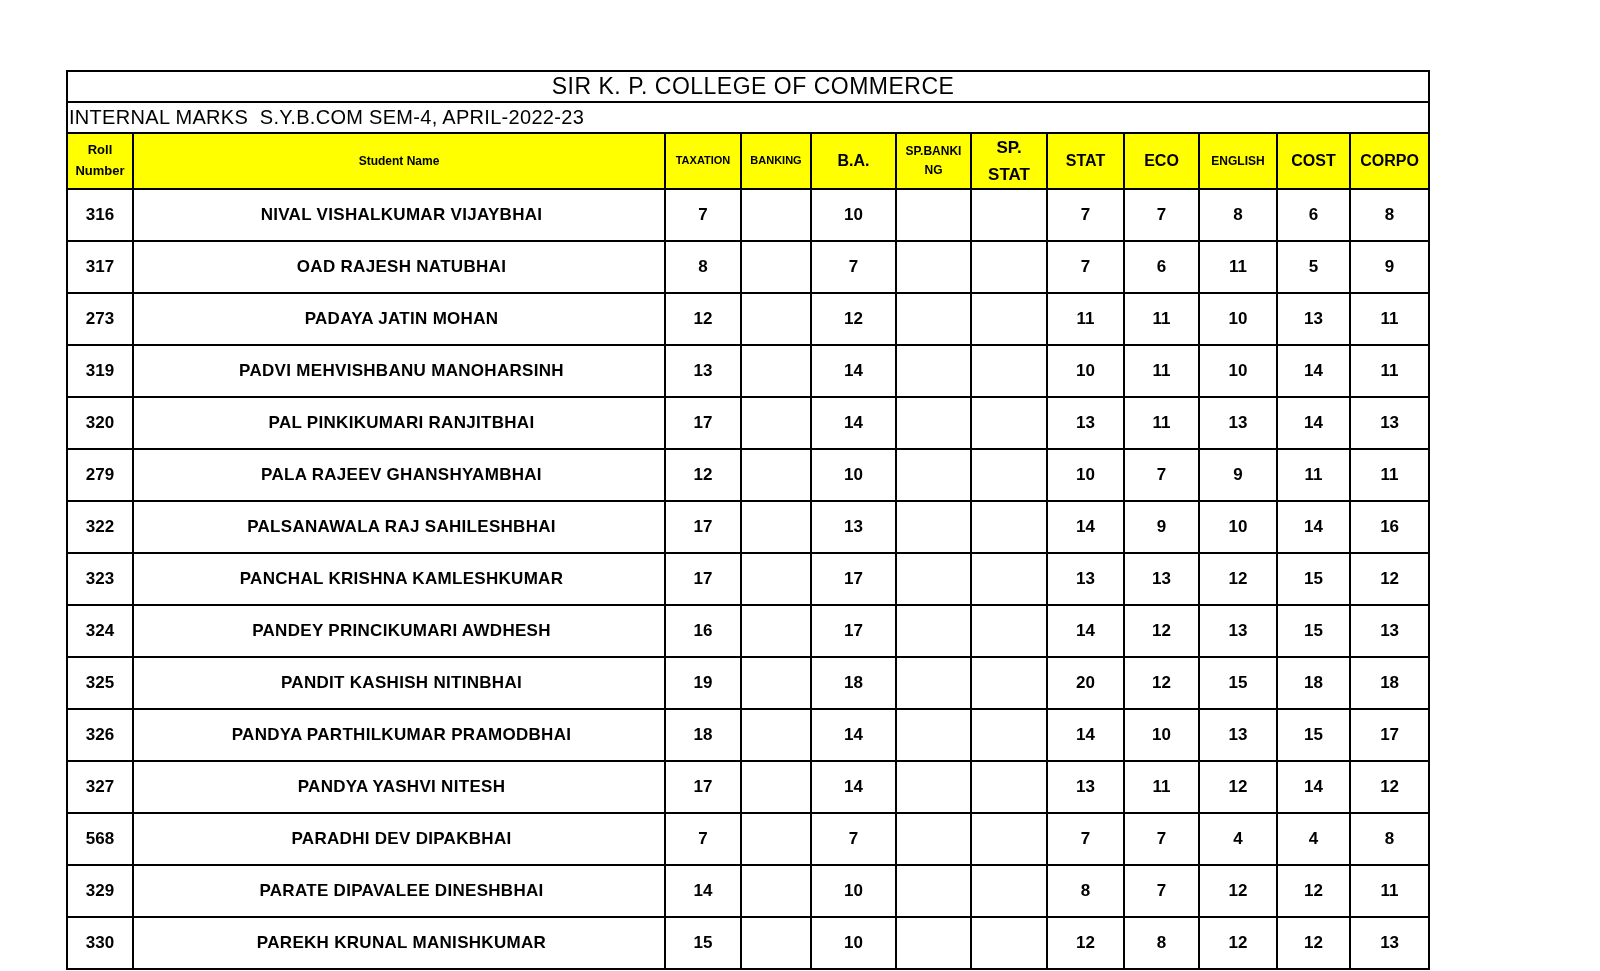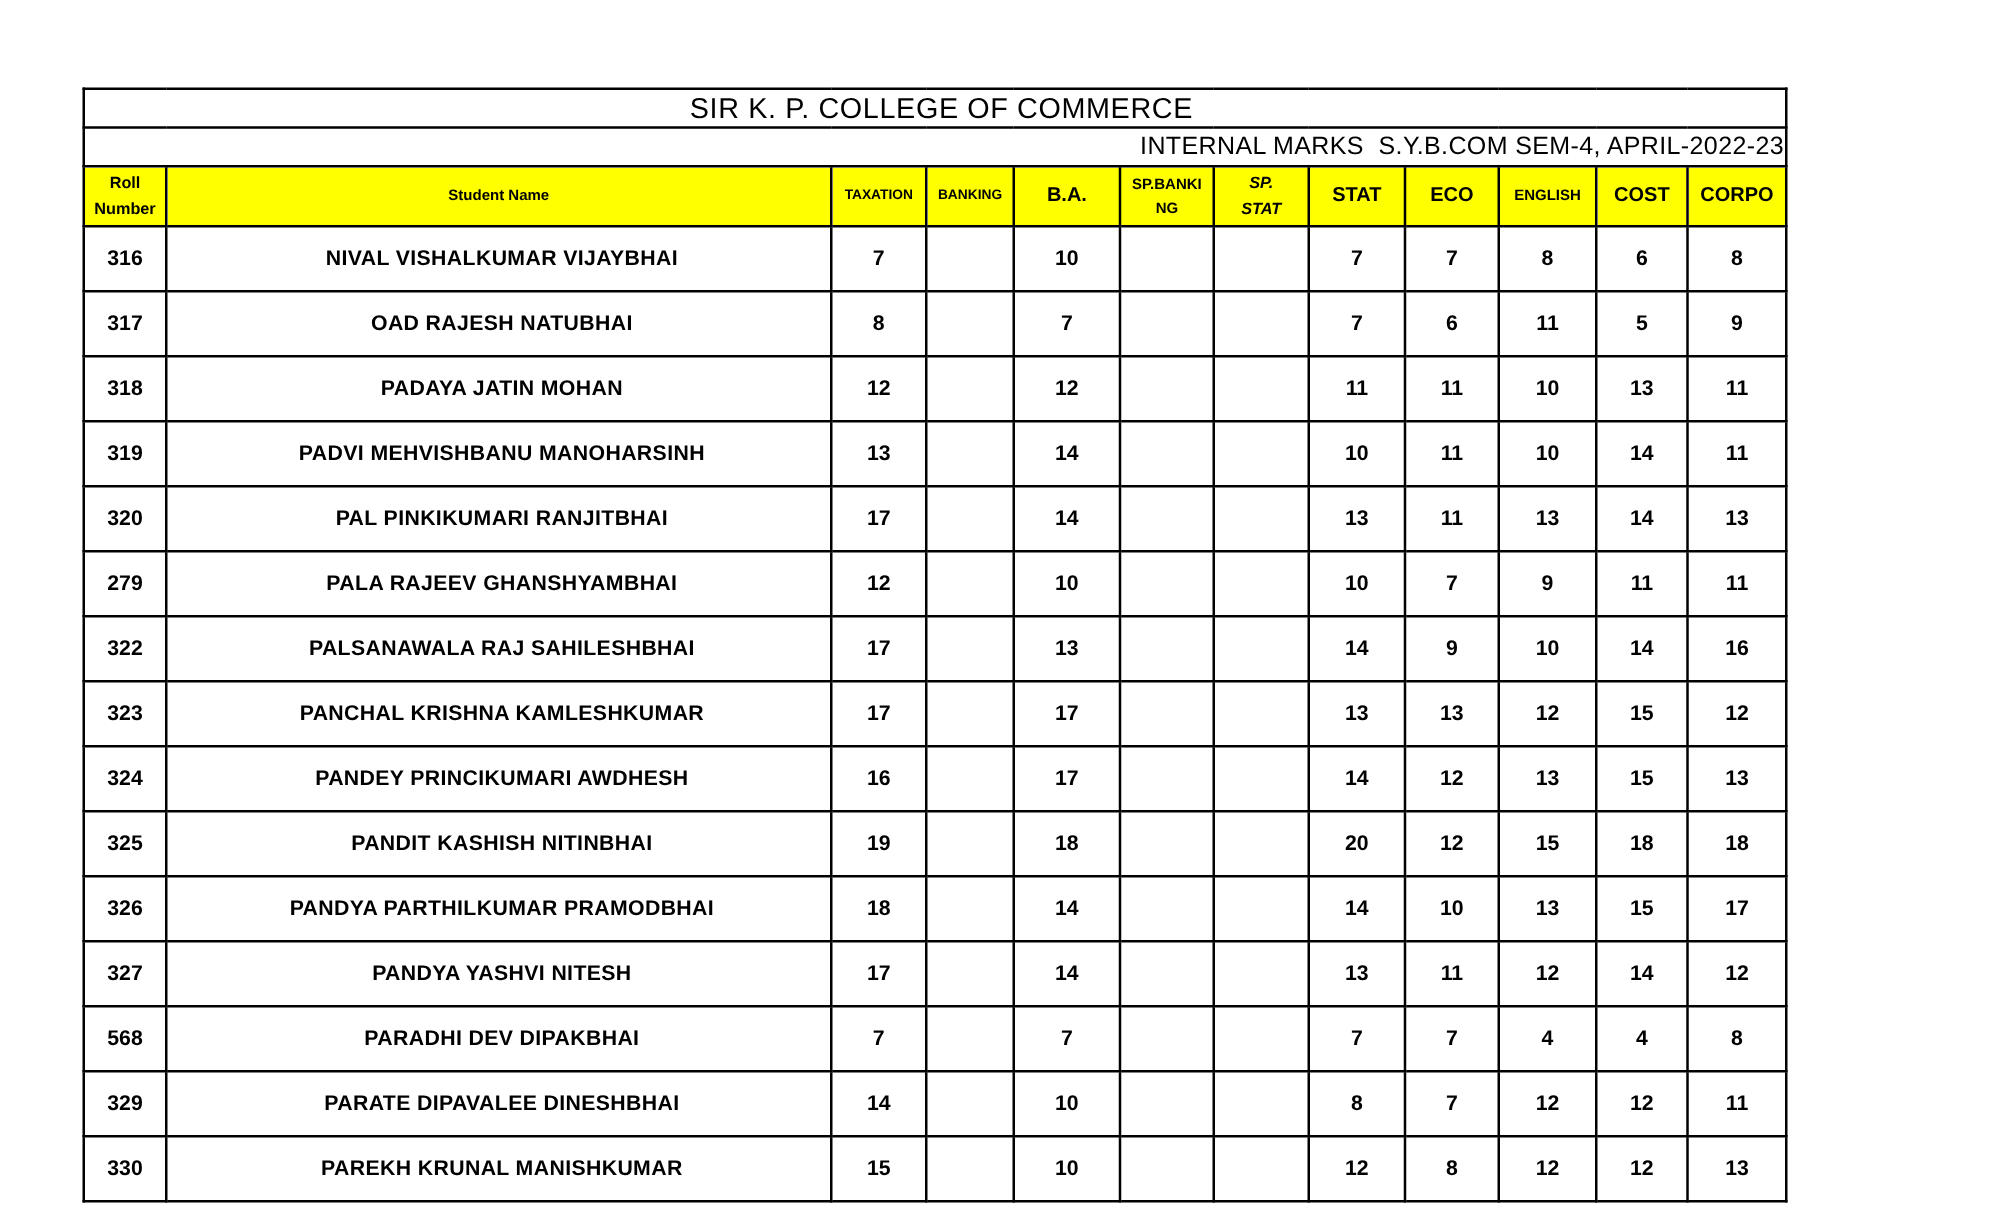--- a/index.html
+++ b/index.html
@@ -41,41 +41,41 @@
     text-align: center;
     color: var(--title-color);
     font-size: 23px;
     font-weight: 400;
     white-space: pre;
     letter-spacing: 0.5px;
     padding-left: 11px;
   }
   .subtitle-cell {
     height: 27px;
-    text-align: right;
+    text-align: left;
     color: var(--title-color);
     font-size: 20px;
     font-weight: 400;
     white-space: pre;
     letter-spacing: 0.3px;
   }
   tr.header-row th {
     background: var(--header-bg);
     height: 46px;
     text-align: center;
     font-weight: 700;
     white-space: pre-line;
     line-height: 1.6;
     padding: 0 2px;
   }
   th.h-roll    { font-size: 13px; }
   th.h-name    { font-size: 12px; }
   th.h-tiny    { font-size: 11px; }
   th.h-small   { font-size: 12px; }
-  th.h-spstat  { font-size: 13px; font-style: italic; }
+  th.h-spstat  { font-size: 17px; }
   th.h-big     { font-size: 16px; }
   tbody td {
     height: 48px;
     font-size: 17px;
     font-weight: 700;
     text-align: center;
   }
   tbody td.name-cell {
     text-align: center;
     padding-left: 6px;
@@ -150,21 +150,21 @@
           <td>7</td>
           <td></td>
           <td></td>
           <td>7</td>
           <td>6</td>
           <td>11</td>
           <td>5</td>
           <td>9</td>
         </tr>
         <tr>
-          <td>318</td>
+          <td>273</td>
           <td class="name-cell">PADAYA JATIN MOHAN</td>
           <td>12</td>
           <td></td>
           <td>12</td>
           <td></td>
           <td></td>
           <td>11</td>
           <td>11</td>
           <td>10</td>
           <td>13</td>

